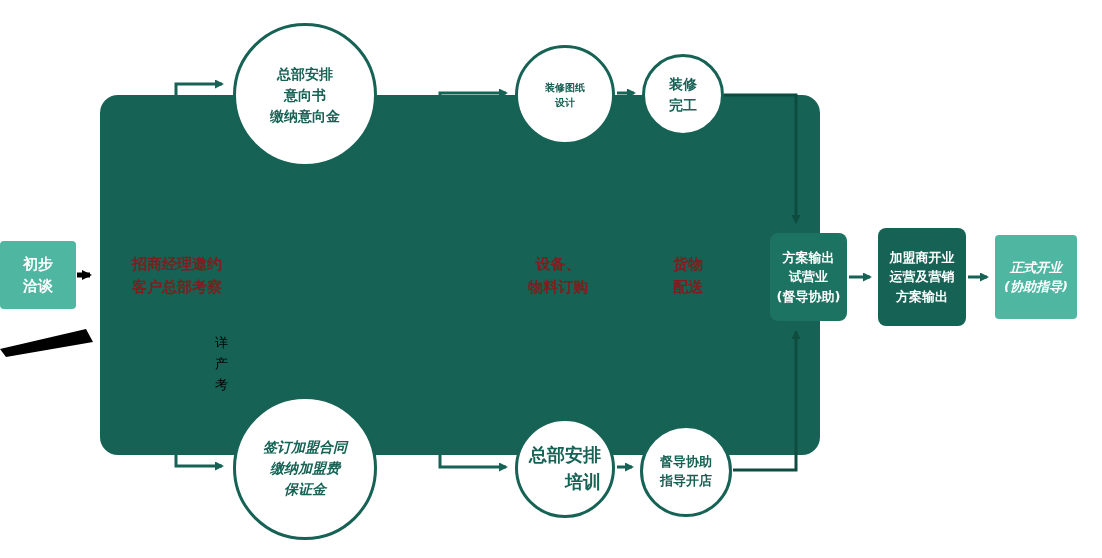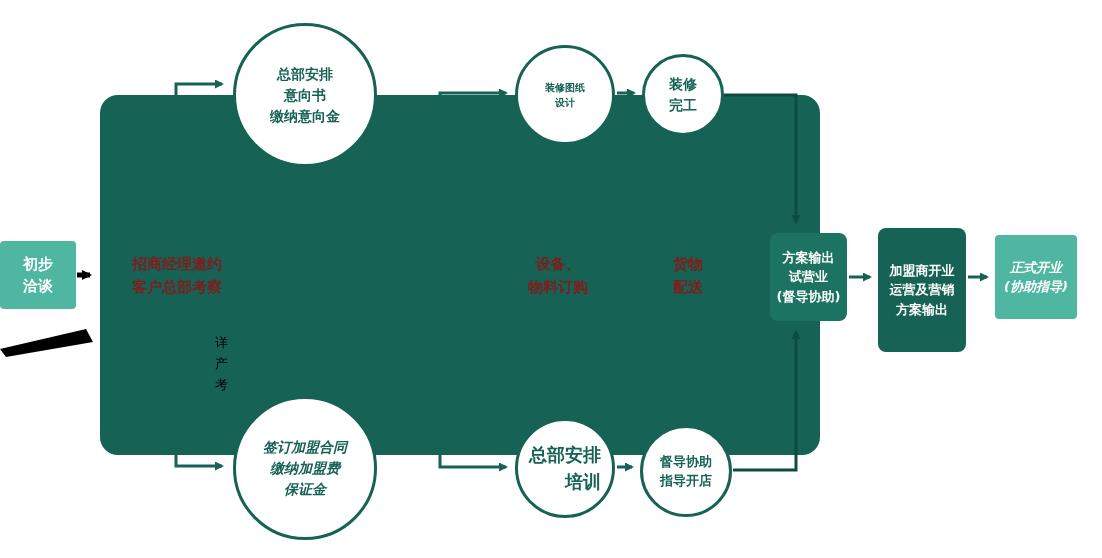--- a/index.html
+++ b/index.html
@@ -27,21 +27,21 @@
   .c-bot-2{left:515px;top:418px;width:100px;height:100px;font-size:18px;text-align:right;}
   .c-bot-3{left:640px;top:425px;width:92px;height:92px;font-size:13px;}
 
   .side-box{position:absolute;display:flex;align-items:center;justify-content:center;
             color:#ffffff;font-weight:bold;text-align:center;white-space:pre-line;
             line-height:1.5;z-index:6;}
   .start-box{left:0px;top:241px;width:76px;height:68px;background:#4FB6A1;
              border-radius:4px;font-size:15px;}
   .trial-box{left:770px;top:233px;width:77px;height:88px;background:#1C7361;
              border-radius:8px;font-size:13px;}
-  .output-box{left:878px;top:228px;width:88px;height:124px;background:#166254;
+  .output-box{left:878px;top:228px;width:88px;height:98px;background:#166254;
               border-radius:8px;font-size:13px;}
   .final-box{left:995px;top:235px;width:82px;height:84px;background:#4FB6A1;
              border-radius:4px;font-size:13px;font-style:italic;}
 
   .obscured-note{position:absolute;left:215px;top:333px;color:#000000;font-size:13px;
                  line-height:1.6;white-space:pre-line;z-index:3;}
 
   .connector-layer{position:absolute;left:0;top:0;width:1102px;height:558px;
                    z-index:4;pointer-events:none;}
 </style>

